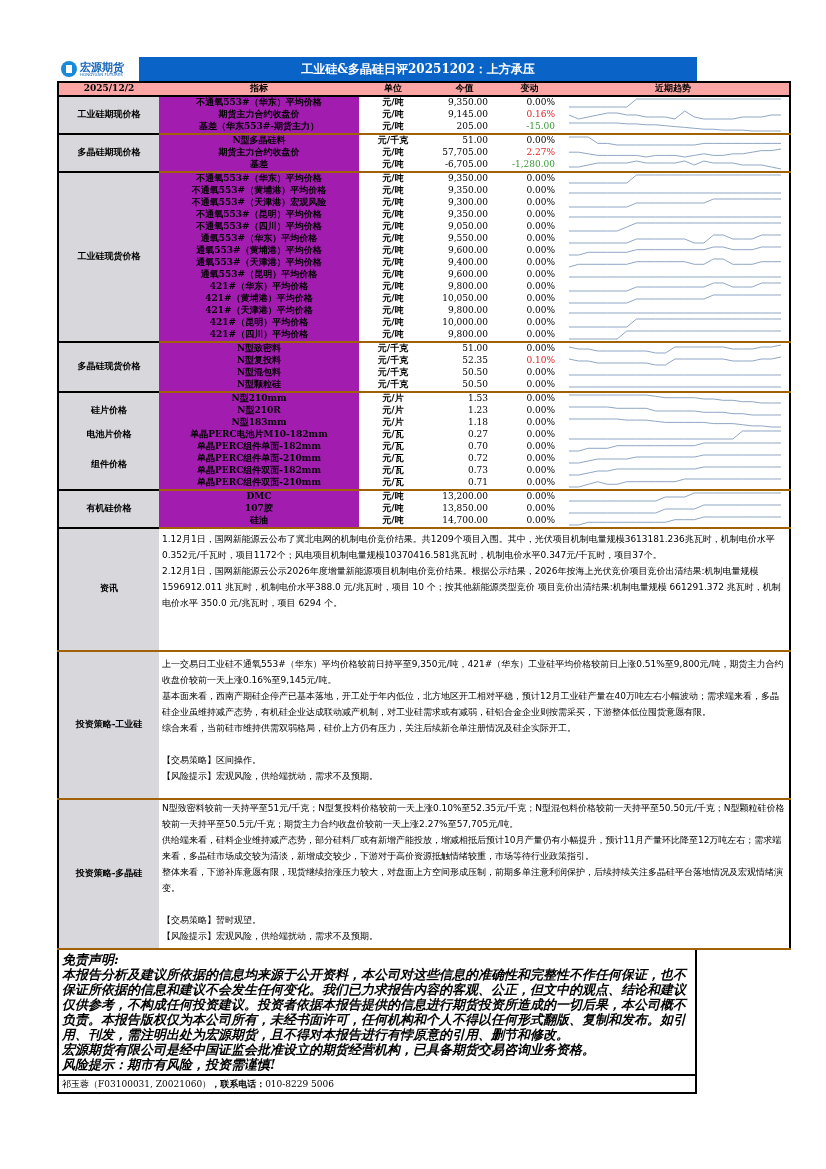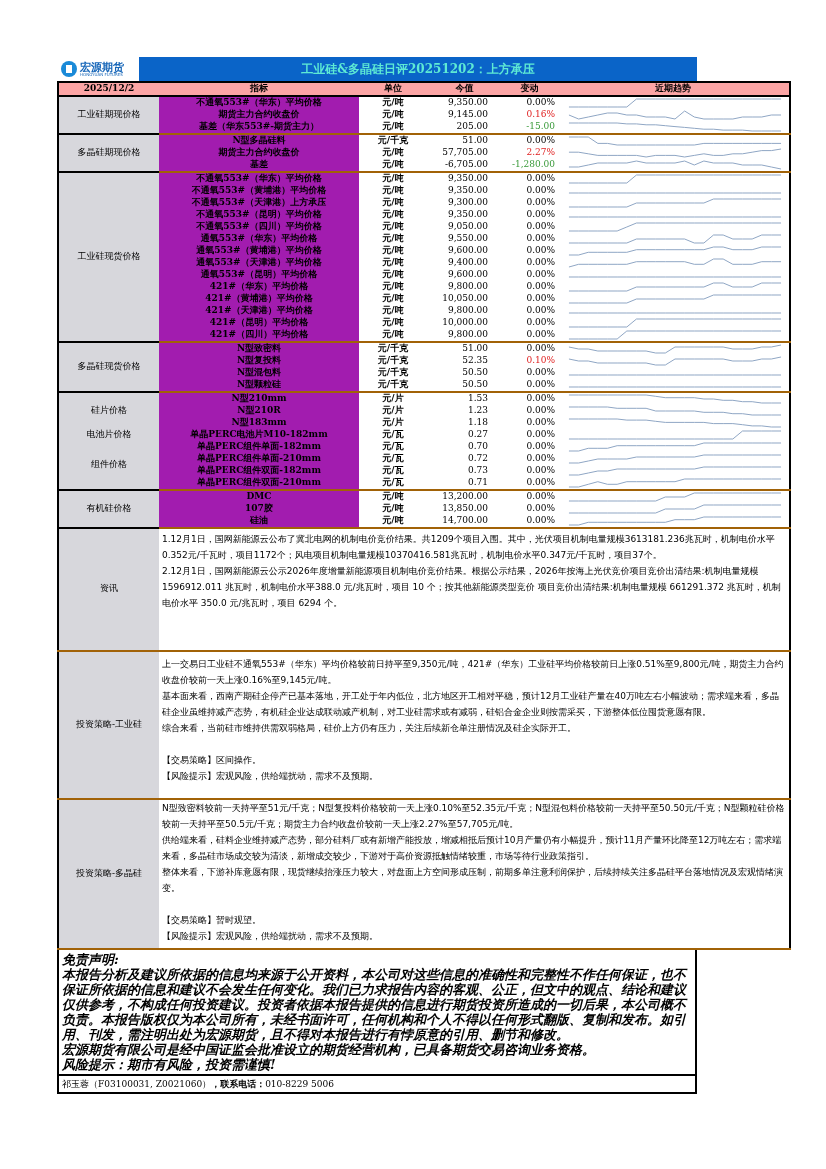--- a/index.html
+++ b/index.html
@@ -5,25 +5,25 @@
   * { box-sizing: border-box; margin: 0; padding: 0; }
   body { width: 826px; height: 1169px; background: #ffffff; position: relative; font-family: "DejaVu Serif", serif; color: #000; }
   .page { position: absolute; left: 57px; top: 57px; width: 640px; }
   .topbar { height: 24px; background: #0a64c8; display: flex; align-items: center; position: relative; }
   .logo { position: absolute; left: 0; top: 0; width: 82px; height: 24px; background: #fff; display: flex; align-items: center; padding-left: 4px; }
   .logo-mark { width: 16px; height: 16px; border-radius: 50%; background: #1a8ad8; position: relative; margin-right: 3px; }
   .logo-mark::after { content: ""; position: absolute; left: 5px; top: 4px; width: 6px; height: 8px; background: #fff; }
   .logo-text { display: flex; flex-direction: column; line-height: 1; }
   .logo-cn { font-family: "DejaVu Sans", sans-serif; font-weight: bold; font-size: 11px; color: #1565b8; }
   .logo-en { font-family: "DejaVu Sans", sans-serif; font-size: 4px; color: #1565b8; }
-  .title { flex: 1; text-align: center; color: #5eead4; font-weight: bold; font-size: 12px; padding-left: 82px; }
+  .title { flex: 1; text-align: center; color: #ffffff; font-weight: bold; font-size: 12px; padding-left: 82px; }
   table { border-collapse: collapse; width: 732px; table-layout: fixed; }
   td, th { font-size: 9px; line-height: 11.6px; height: 12px; padding: 0 2px; white-space: nowrap; overflow: hidden; }
   .hdr th { border-top: 2px solid #000; border-bottom: 2px solid #000; font-weight: bold; text-align: center; background: #fca5a5; }
-  .grp { background: #d7d7dc; font-weight: normal; text-align: center; border-left: 2px solid #000; }
+  .grp { background: #d7d7dc; font-weight: bold; text-align: center; border-left: 2px solid #000; }
   .name { background: #a21caf; font-weight: bold; text-align: center; }
   .unit { font-weight: bold; text-align: center; }
   .val { text-align: right; padding-right: 14px; }
   .chg { text-align: right; padding-right: 2px; }
   .red { color: #e02020; }
   .green { color: #3a9a3a; }
   .spark { border-right: 2px solid #000; padding: 0; }
   .spark svg { display: block; width: 100%; height: 12px; }
   .sec-end td { border-bottom: 2px solid #a16207; }
   .textblk td.grp { vertical-align: middle; }
@@ -152,21 +152,21 @@
           <td class="unit">元/吨</td>
           <td class="val">9,350.00</td>
           <td class="chg">0.00%</td>
           <td class="spark">
             <svg viewBox="0 0 233 12" preserveAspectRatio="none">
               <polyline points="12.0,8.0 21.7,8.0 31.4,8.0 41.0,8.0 50.7,8.0 60.4,8.0 70.1,8.0 79.8,8.0 89.5,8.0 99.1,8.0 108.8,8.0 118.5,8.0 128.2,8.0 137.9,8.0 147.5,8.0 157.2,8.0 166.9,8.0 176.6,8.0 186.3,8.0 196.0,8.0 205.6,8.0 215.3,8.0 225.0,8.0" fill="none" stroke="#8fa6c4" stroke-width="1"></polyline>
             </svg>
           </td>
         </tr>
         <tr>
-          <td class="name">不通氧553#（天津港）上方承压</td>
+          <td class="name">不通氧553#（天津港）宏观风险</td>
           <td class="unit">元/吨</td>
           <td class="val">9,300.00</td>
           <td class="chg">0.00%</td>
           <td class="spark">
             <svg viewBox="0 0 233 12" preserveAspectRatio="none">
               <polyline points="12.0,10.0 21.7,10.0 31.4,10.0 41.0,10.0 50.7,10.0 60.4,10.0 70.1,10.0 79.8,6.0 89.5,6.0 99.1,6.0 108.8,6.0 118.5,6.0 128.2,6.0 137.9,6.0 147.5,6.0 157.2,2.0 166.9,2.0 176.6,2.0 186.3,2.0 196.0,2.0 205.6,2.0 215.3,2.0 225.0,2.0" fill="none" stroke="#8fa6c4" stroke-width="1"></polyline>
             </svg>
           </td>
         </tr>
         <tr>

